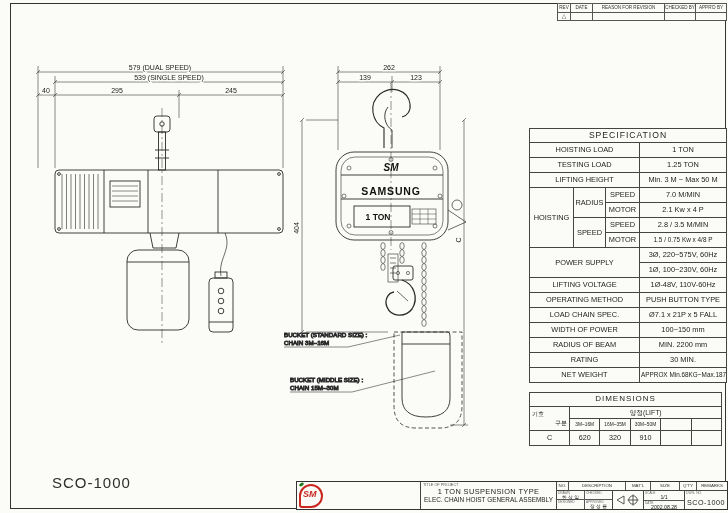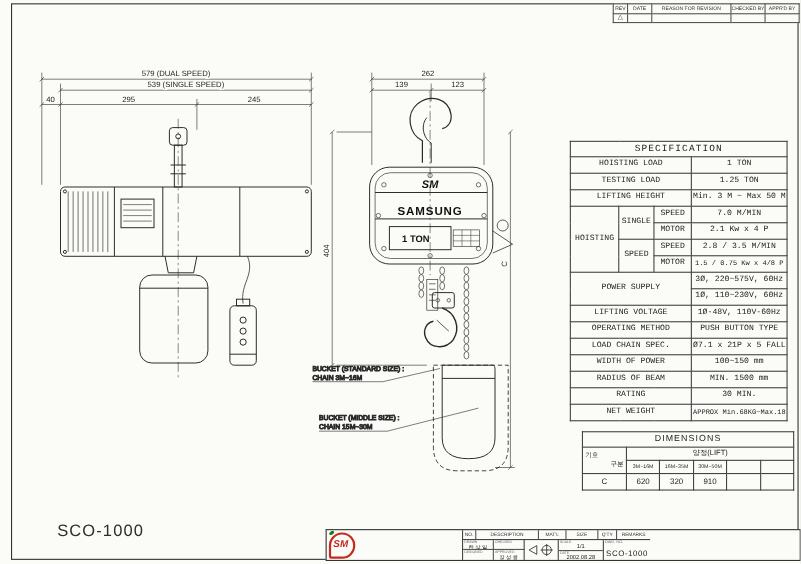--- a/index.html
+++ b/index.html
@@ -6,21 +6,21 @@
   .sheet{position:relative;width:728px;height:513px;background:#fbfbf8;overflow:hidden;color:#222;}
   .frame{position:absolute;left:10px;top:3px;width:714px;height:504px;border:1.4px solid #333;}
   svg text{font-family:"Liberation Sans",sans-serif;}
   .dimtext{font-size:7px;fill:#222;paint-order:stroke;stroke:#fbfbf8;stroke-width:2.4px;}
   .notetext{font-size:6.2px;fill:#222;}
   table{border-collapse:collapse;background:#fbfbf8;}
   
   .rev{position:absolute;left:557px;top:3px;width:169px;table-layout:fixed;border:1px solid #444;}
   .rev td{border:0.7px solid #555;font-size:4.6px;height:7.6px;text-align:center;padding:0;line-height:1;color:#333;white-space:nowrap;overflow:hidden;}
   
-  .spec{position:absolute;left:518px;top:128px;width:197px;table-layout:fixed;border:1.6px solid #333;font-family:Liberation Mono, monospace;}
+  .spec{position:absolute;left:529px;top:128px;width:197px;table-layout:fixed;border:1.6px solid #333;}
   .spec td{border:0.8px solid #444;font-size:7.4px;height:14px;text-align:center;padding:0 1px;line-height:1.05;white-space:nowrap;overflow:hidden;}
   .spec td.hdr{font-size:8.6px;letter-spacing:1px;height:13px;}
   .spec td.tight{font-size:6.4px;}
   
   .dims{position:absolute;left:529px;top:392px;width:192px;table-layout:fixed;border:1.6px solid #333;}
   .dims td{border:0.8px solid #444;font-size:7.2px;text-align:center;padding:0;line-height:1.05;white-space:nowrap;overflow:hidden;}
   .dims td.hdr{font-size:8px;letter-spacing:1px;height:13px;}
   .dims td.range{font-size:4.8px;height:11px;}
   .dims td.val{height:14px;}
   .diag{position:relative;width:100%;height:100%;background:linear-gradient(to bottom right,transparent 48.6%,#444 48.6%,#444 51.4%,transparent 51.4%);}
@@ -302,21 +302,21 @@
     <tr>
           <td colspan="3">TESTING LOAD</td>
         <td>1.25  TON</td>
         </tr>
     <tr>
           <td colspan="3">LIFTING HEIGHT</td>
         <td>Min. 3 M ~ Max 50 M</td>
         </tr>
     <tr>
           <td rowspan="4">HOISTING</td>
-        <td rowspan="2">SINGLE</td>
+        <td rowspan="2">RADIUS</td>
         <td>SPEED</td>
         <td>7.0  M/MIN</td>
         </tr>
     <tr>
           <td>MOTOR</td>
         <td>2.1 Kw x 4 P</td>
         </tr>
     <tr>
           <td rowspan="2">SPEED</td>
         <td>SPEED</td>
@@ -324,41 +324,41 @@
         </tr>
     <tr>
           <td>MOTOR</td>
         <td class="tight">1.5 / 0.75 Kw x 4/8 P</td>
         </tr>
     <tr>
           <td colspan="3" rowspan="2">POWER SUPPLY</td>
         <td>3Ø, 220~575V, 60Hz</td>
         </tr>
     <tr>
-          <td>1Ø, 110~230V, 60Hz</td>
+          <td>1Ø, 100~230V, 60Hz</td>
         </tr>
     <tr>
           <td colspan="3">LIFTING VOLTAGE</td>
         <td>1Ø-48V, 110V-60Hz</td>
         </tr>
     <tr>
           <td colspan="3">OPERATING METHOD</td>
         <td>PUSH BUTTON TYPE</td>
         </tr>
     <tr>
           <td colspan="3">LOAD CHAIN SPEC.</td>
         <td>Ø7.1 x 21P x 5 FALL</td>
         </tr>
     <tr>
           <td colspan="3">WIDTH OF POWER</td>
         <td>100~150 mm</td>
         </tr>
     <tr>
           <td colspan="3">RADIUS OF BEAM</td>
-        <td>MIN. 1500 mm</td>
+        <td>MIN. 2200 mm</td>
         </tr>
     <tr>
           <td colspan="3">RATING</td>
         <td>30 MIN.</td>
         </tr>
     <tr>
           <td colspan="3">NET WEIGHT</td>
         <td class="tight">APPROX  Min.68KG~Max.187KG</td>
         </tr>
   </tbody>
@@ -406,20 +406,25 @@
 
   <div class="model">SCO-1000</div>
 
   <div class="tblock">
     <div class="tb-logo">
       <div class="logo-mark">
         <div class="logo-leaf"></div>
         <span>SM</span>
       </div>
     </div>
+    <div class="tb-proj">
+      <div class="proj-label">TITLE OF PROJECT</div>
+      <div class="proj-l1">1 TON SUSPENSION TYPE</div>
+      <div class="proj-l2">ELEC. CHAIN HOIST GENERAL ASSEMBLY</div>
+    </div>
     <div class="tb-right">
       <div class="parts-hdr">
         <div style="width:12px">NO.</div>
         <div style="width:57px">DESCRIPTION</div>
         <div style="width:25px">MAT'L</div>
         <div style="width:29px">SIZE</div>
         <div style="width:17px">Q'TY</div>
         <div style="width:30px;border-right:none">REMARKS</div>
       </div>
       <div class="tb-lower">

